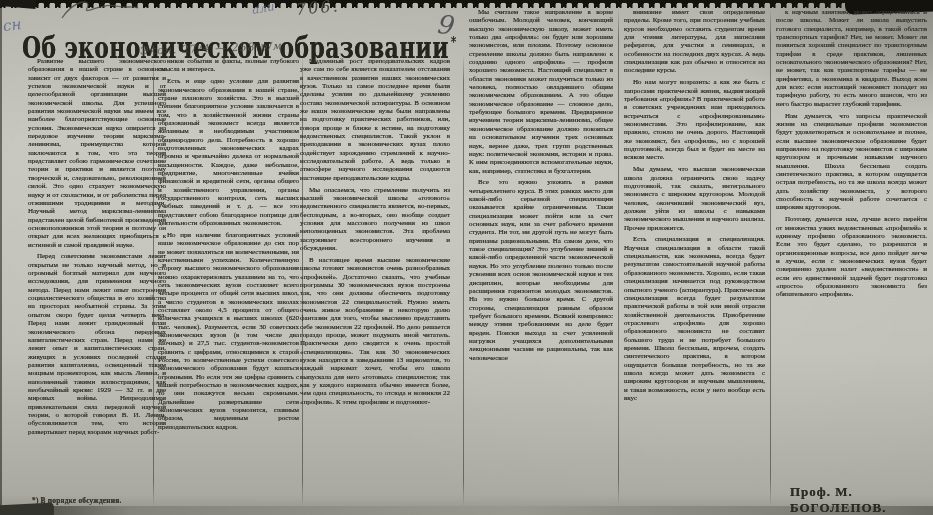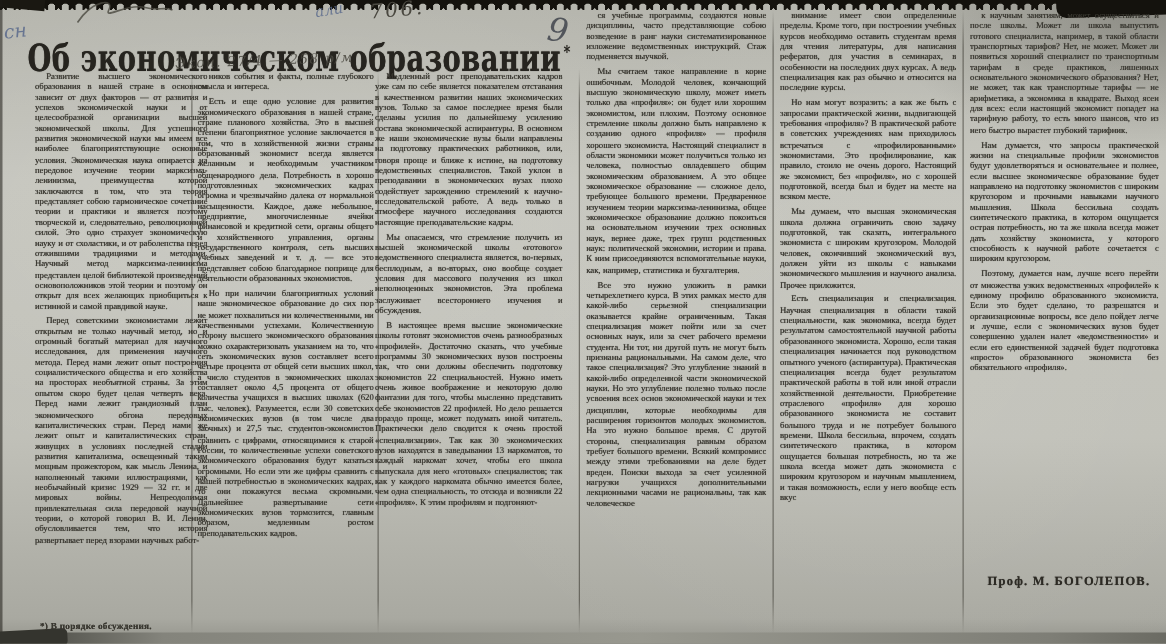--- a/index.html
+++ b/index.html
@@ -50,21 +50,21 @@
     position:absolute;overflow:hidden;text-align:justify;
     font-size:7px;line-height:8.35px;color:var(--ink);
     letter-spacing:-0.05px;word-spacing:0.3px;
     text-shadow:0 0 0.55px rgba(46,44,38,0.9);
   }
   .col p{margin:0 0 3.5px 0;text-indent:9px;}
   .vrule{position:absolute;width:1px;background:linear-gradient(rgba(60,58,50,0.0), rgba(60,58,50,0.6) 6%, rgba(60,58,50,0.6) 94%, rgba(60,58,50,0));}
 
   .footnote{position:absolute;left:16px;top:496px;font-size:7.4px;color:var(--ink);
     font-weight:700;letter-spacing:0.2px;text-shadow:0 0 0.5px rgba(46,44,38,0.9);margin-left:16px;}
-  .byline{position:absolute;left:790px;top:460px;font-size:10px;font-weight:700;
+  .byline{position:absolute;left:790px;top:484px;font-size:13px;font-weight:700;
     color:#2c2a24;letter-spacing:1px;text-shadow:0 0 0.6px rgba(40,38,32,0.8);}
   svg.squiggle{position:absolute;left:56px;top:-3px;}
 </style>
 </head>
 <body>
 
 <div id="scan">
 
   <div class="torn-top"></div>
   <div class="corner-blob-tr"></div>
@@ -103,21 +103,20 @@
     <p>Но при наличии благоприятных условий наше экономическое образование до сих пор не может похвалиться ни количественными, ни качественными успехами. Количественную сторону высшего экономического образования можно охарактеризовать указанием на то, что сеть экономических вузов составляет всего четыре процента от общей сети высших школ, а число студентов в экономических школах составляет около 4,5 процента от общего количества учащихся в высших школах (620 тыс. человек). Разумеется, если 30 советских экономических вузов (в том числе два заочных) и 27,5 тыс. студентов-экономистов сравнить с цифрами, относящимися к старой России, то количественные успехи советского экономического образования будут казаться огромными. Но если эти же цифры сравнить с нашей потребностью в экономических кадрах, то они покажутся весьма скромными. Дальнейшее развертывание сети экономических вузов тормозится, главным образом, медленным ростом преподавательских кадров.</p>
   </div>
 
   <div class="col" style="left:300px;top:57px;width:150px;height:450px">
     <p>Медленный рост преподавательских кадров уже сам по себе является показателем отставания в качественном развитии наших экономических вузов. Только за самое последнее время были сделаны усилия по дальнейшему усилению состава экономической аспирантуры. В основном же наши экономические вузы были направлены на подготовку практических работников, или, говоря проще и ближе к истине, на подготовку ведомственных специалистов. Такой уклон в преподавании в экономических вузах плохо содействует зарождению стремлений к научно-исследовательской работе. А ведь только в атмосфере научного исследования создаются настоящие преподавательские кадры.</p>
     <p>Мы опасаемся, что стремление получить из высшей экономической школы «готового» ведомственного специалиста является, во-первых, бесплодным, а во-вторых, оно вообще создает условия для массового получения из школ неполноценных экономистов. Эта проблема заслуживает всестороннего изучения и обсуждения.</p>
     <p>В настоящее время высшие экономические школы готовят экономистов очень разнообразных «профилей». Достаточно сказать, что учебные программы 30 экономических вузов построены так, что они должны обеспечить подготовку экономистов 22 специальностей. Нужно иметь очень живое воображение и некоторую долю фантазии для того, чтобы мысленно представить себе экономистов 22 профилей. Но дело решается гораздо проще, может подумать иной читатель. Практически дело сводится к очень простой «специализации». Так как 30 экономических вузов находятся в заведывании 13 наркоматов, то каждый наркомат хочет, чтобы его школа выпускала для него «готовых» специалистов; так как у каждого наркомата обычно имеется более, чем одна специальность, то отсюда и возникли 22 «профиля». К этим профилям и подгоняют-</p>
   </div>
 
   <div class="col" style="left:469px;top:8px;width:144px;height:499px">
-    <p>ся учебные программы, создаются новые дисциплины, часто представляющие собою возведение в ранг науки систематизированное изложение ведомственных инструкций. Стаж подменяется выучкой.</p>
     <p>Мы считаем такое направление в корне ошибочным. Молодой человек, кончающий высшую экономическую школу, может иметь только два «профиля»: он будет или хорошим экономистом, или плохим. Поэтому основное стремление школы должно быть направлено к созданию одного «профиля» — профиля хорошего экономиста. Настоящий специалист в области экономики может получиться только из человека, полностью овладевшего общим экономическим образованием. А это общее экономическое образование — сложное дело, требующее большого времени. Предваренное изучением теории марксизма-ленинизма, общее экономическое образование должно покоиться на основательном изучении трех основных наук, вернее даже, трех групп родственных наук: политической экономии, истории и права. К ним присоединяются вспомогательные науки, как, например, статистика и бухгалтерия.</p>
     <p>Все это нужно уложить в рамки четырехлетнего курса. В этих рамках место для какой-либо серьезной специализации оказывается крайне ограниченным. Такая специализация может пойти или за счет основных наук, или за счет рабочего времени студента. Ни тот, ни другой путь не могут быть признаны рациональными. На самом деле, что такое специализация? Это углубление знаний в какой-либо определенной части экономической науки. Но это углубление полезно только после усвоения всех основ экономической науки и тех дисциплин, которые необходимы для расширения горизонтов молодых экономистов. На это нужно большое время. С другой стороны, специализация равным образом требует большого времени. Всякий компромисс между этими требованиями на деле будет вреден. Поиски выхода за счет усиленной нагрузки учащихся дополнительными лекционными часами не рациональны, так как человеческое</p>
   </div>
 
   <div class="col" style="left:624px;top:8px;width:141px;height:499px">
     <p>внимание имеет свои определенные пределы. Кроме того, при построении учебных курсов необходимо оставить студентам время для чтения литературы, для написания рефератов, для участия в семинарах, в особенности на последних двух курсах. А ведь специализация как раз обычно и относится на последние курсы.</p>
     <p>Но нам могут возразить: а как же быть с запросами практической жизни, выдвигающей требования «профиля»? В практической работе в советских учреждениях нам приходилось встречаться с «профилированными» экономистами. Это профилирование, как правило, стоило не очень дорого. Настоящий же экономист, без «профиля», но с хорошей подготовкой, всегда был и будет на месте на всяком месте.</p>
     <p>Мы думаем, что высшая экономическая школа должна ограничить свою задачу подготовкой, так сказать, интегрального экономиста с широким кругозором. Молодой человек, окончивший экономический вуз, должен уйти из школы с навыками экономического мышления и научного анализа. Прочее приложится.</p>
     <p>Есть специализация и специализация. Научная специализация в области такой специальности, как экономика, всегда будет результатом самостоятельной научной работы образованного экономиста. Хорошо, если такая специализация начинается под руководством опытного ученого (аспирантура). Практическая специализация всегда будет результатом практической работы в той или иной отрасли хозяйственной деятельности. Приобретение отраслевого «профиля» для хорошо образованного экономиста не составит большого труда и не потребует большого времени. Школа бессильна, впрочем, создать синтетического практика, в котором ощущается большая потребность, но та же школа всегда может дать экономиста с широким кругозором и научным мышлением, и такая возможность, если у него вообще есть вкус</p>
   </div>

